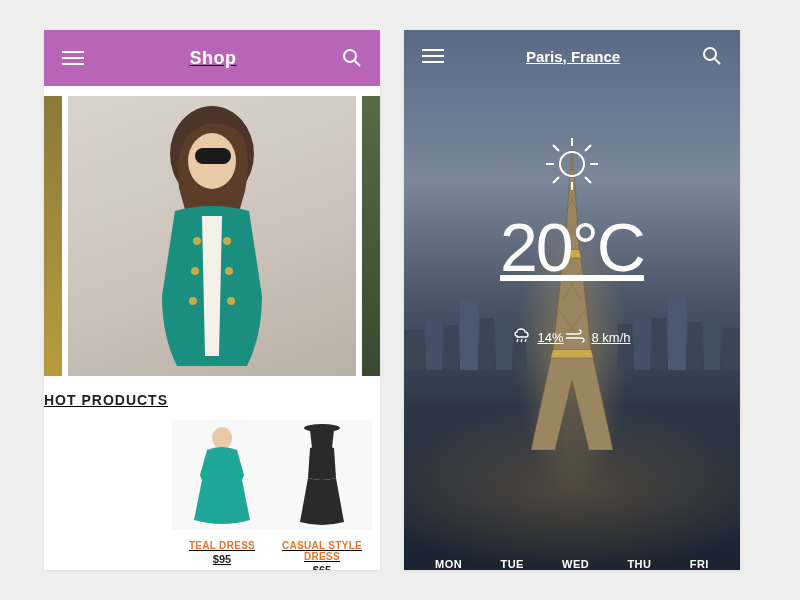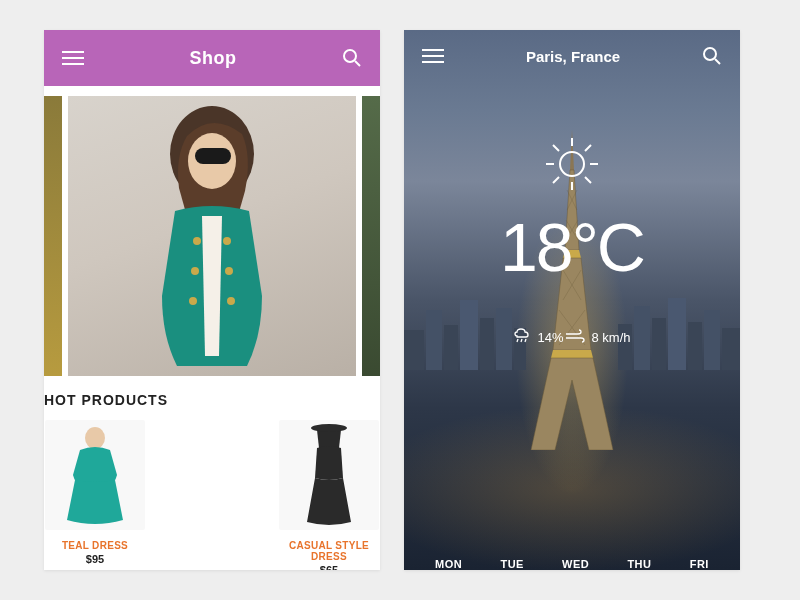--- a/index.html
+++ b/index.html
@@ -17,20 +17,21 @@
   padding: 30px 44px;
   height: 100%;
 }
 .phone {
   width: 336px;
   height: 540px;
   background: #fff;
   overflow: hidden;
   position: relative;
   box-shadow: 0 1px 3px rgba(0,0,0,0.08);
+  text-decoration: underline;
 }
 
 
 .shop-header {
   background: #b865b8;
   height: 56px;
   display: flex;
   align-items: center;
   justify-content: space-between;
   padding: 0 18px;
@@ -77,22 +78,22 @@
 .hot-title {
   text-align: left;
   font-size: 14px;
   font-weight: 700;
   letter-spacing: 1px;
   color: #222;
   margin: 6px 0 12px;
 }
 .products {
   display: flex;
-  justify-content: space-between;
-  padding: 0 1px;
+  justify-content: flex-end;
+  padding: 0 8px;
 }
 .product {
   width: 100px;
   text-align: center;
 }
 .product .thumb {
   width: 100%;
   height: 110px;
   border-radius: 2px;
   margin-bottom: 6px;
@@ -335,21 +336,21 @@
             <line x1="32" y1="50" x2="32" y2="58"></line>
             <line x1="6" y1="32" x2="14" y2="32"></line>
             <line x1="50" y1="32" x2="58" y2="32"></line>
             <line x1="13" y1="13" x2="19" y2="19"></line>
             <line x1="45" y1="45" x2="51" y2="51"></line>
             <line x1="51" y1="13" x2="45" y2="19"></line>
             <line x1="19" y1="45" x2="13" y2="51"></line>
           </g>
         </svg>
       </div>
-      <div class="temp">18°C</div>
+      <div class="temp">20°C</div>
       <div class="weather-stats">
         <div class="stat">
           <span>
             <svg width="18" height="16" viewBox="0 0 18 16">
                 <path d="M4 8 Q2 8 2 6 Q2 4 4 4 Q4 1 8 1 Q12 1 12 4 Q15 4 15 7 Q15 9 13 9 L4 9 Z" fill="none" stroke="#fff" stroke-width="1.3"></path>
                 <line x1="5" y1="11" x2="4" y2="14" stroke="#fff" stroke-width="1.3"></line>
                 <line x1="9" y1="11" x2="8" y2="14" stroke="#fff" stroke-width="1.3"></line>
                 <line x1="13" y1="11" x2="12" y2="14" stroke="#fff" stroke-width="1.3"></line>
               </svg>
           </span>

